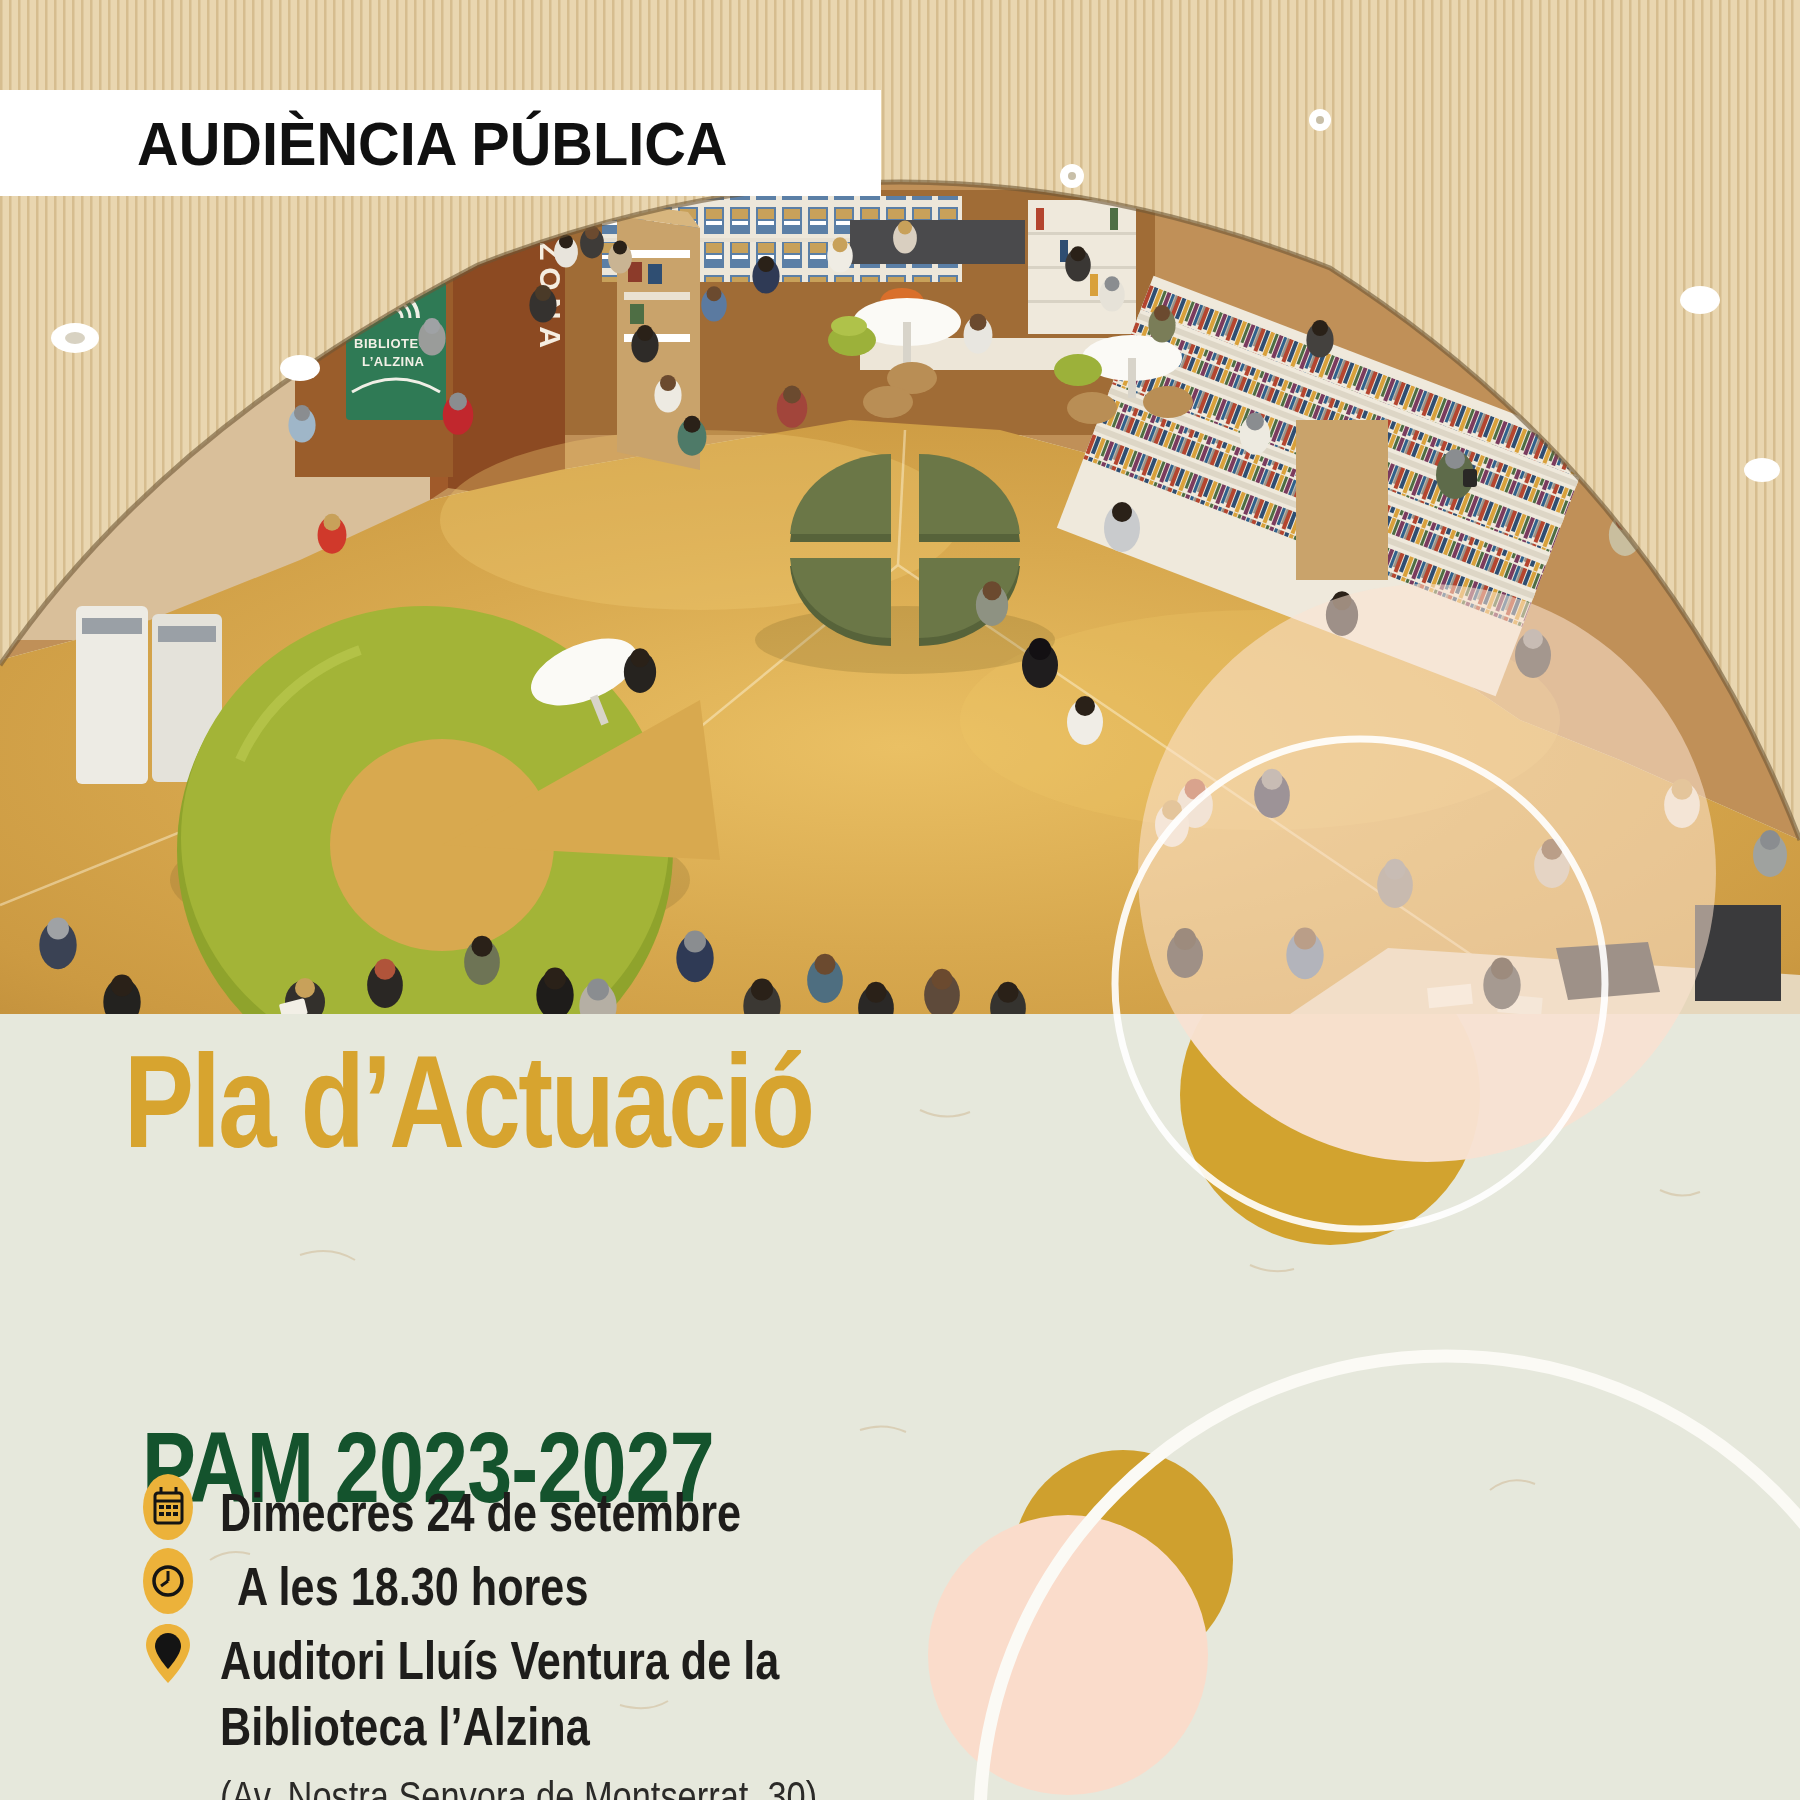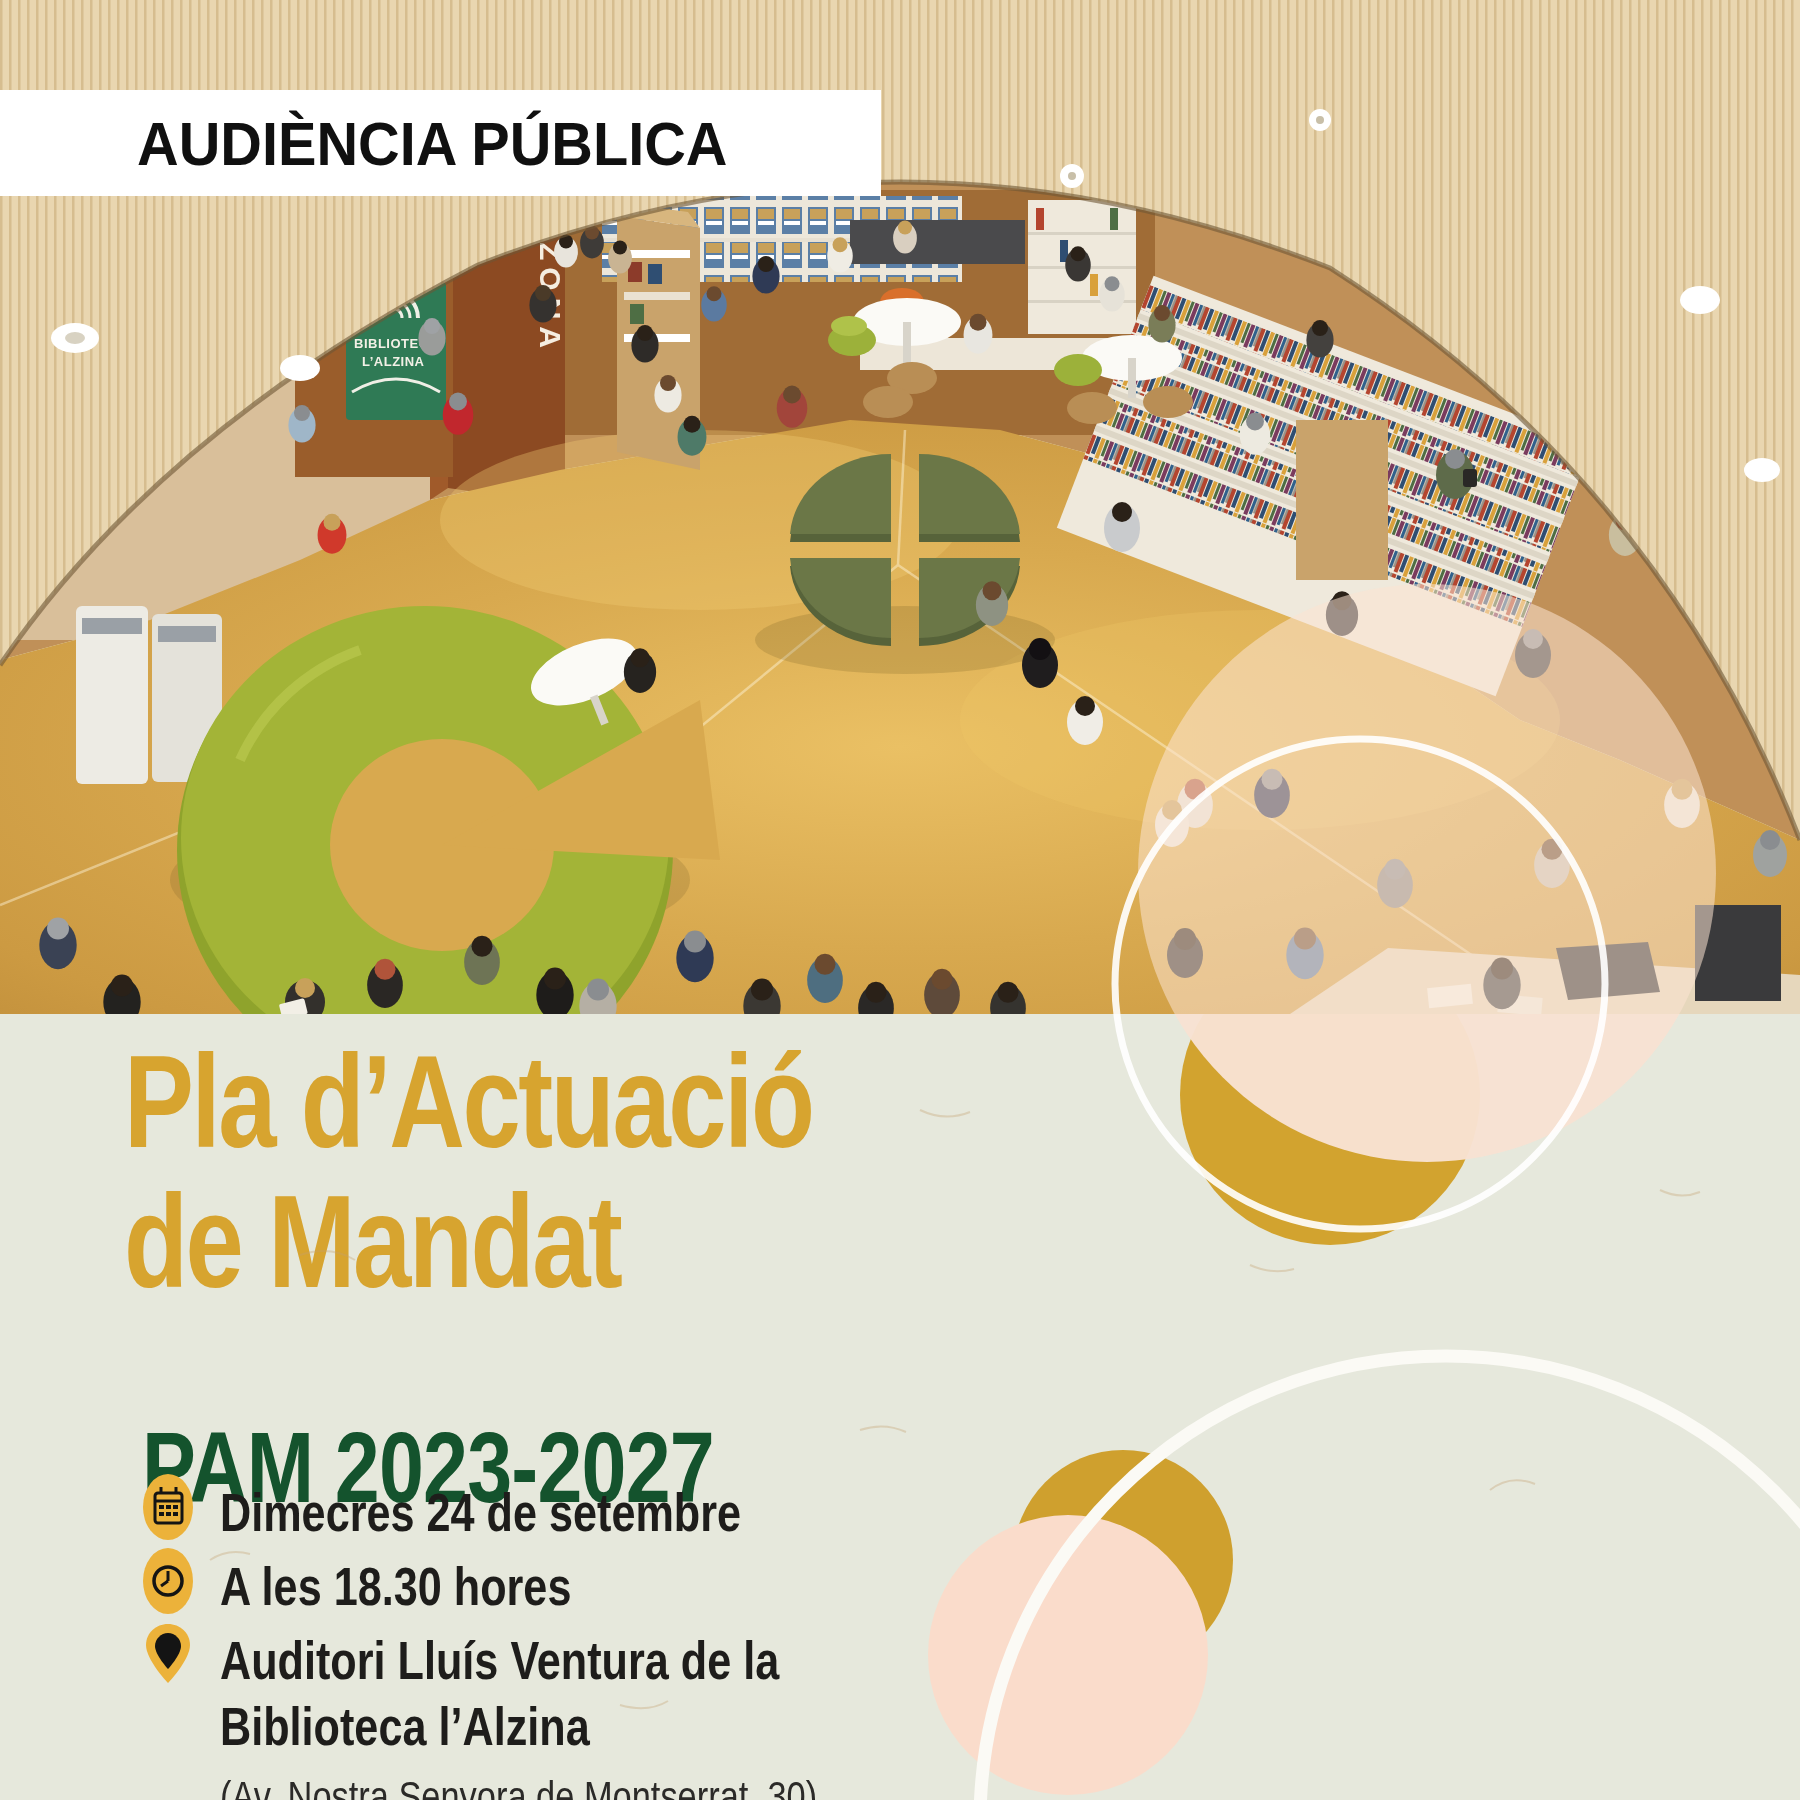--- a/index.html
+++ b/index.html
@@ -15,21 +15,21 @@
   
   #content{position:absolute;left:0;top:1014px;width:1800px;height:786px;background:#E6E8DC;z-index:1;}
   .cnd{display:inline-block;transform:scaleX(.8);transform-origin:0 60%;white-space:nowrap;}
   #title{position:absolute;left:124px;top:1032px;z-index:3;color:#D7A42F;font-weight:800;
     font-size:131px;line-height:140px;letter-spacing:-3px;}
   #pam{position:absolute;left:142px;top:1412px;z-index:3;color:#14532d;font-weight:700;
     font-size:101px;letter-spacing:-1px;line-height:110px;}
   .row{position:absolute;left:142px;z-index:3;display:flex;align-items:flex-start;}
   .row .ic{flex:0 0 auto;margin-right:26px;}
   .row .tx{color:#1E1D1B;font-weight:700;font-size:54px;line-height:66px;padding-top:6px;}
-  #row1{top:1473px;} #row2{top:1547px;} #row3{top:1621px;}
+  #row1{top:1473px;} #row2{top:1547px;gap:17px;} #row3{top:1621px;}
   .note{font-weight:400;font-size:43px;line-height:56px;color:#2B2A28;letter-spacing:0;}
   
   #decor{position:absolute;left:0;top:0;z-index:10;pointer-events:none;}
 </style>
 </head>
 <body>
 
 <div id="poster">
 
   <svg id="photo" width="1800" height="1014" viewBox="0 0 1800 1014">
@@ -454,21 +454,20 @@
   </svg>
 
   <div id="banner">
     <span class="txt">AUDIÈNCIA PÚBLICA</span>
   </div>
 
   <div id="content"></div>
 
   <div id="title">
     <div><span class="cnd">Pla d’Actuació</span></div>
-    <div><span class="cnd">de Mandat</span></div>
   </div>
   <div id="pam">
     <span class="cnd">PAM 2023-2027</span>
   </div>
 
   <div class="row" id="row1">
     <span class="ic">
       <svg width="52" height="68" viewBox="0 0 52 68">
         <ellipse cx="26" cy="34" rx="25" ry="33" fill="#ECB23A"></ellipse>
         <rect x="13" y="20" width="27" height="30" rx="3" fill="none" stroke="#141414" stroke-width="3"></rect>

